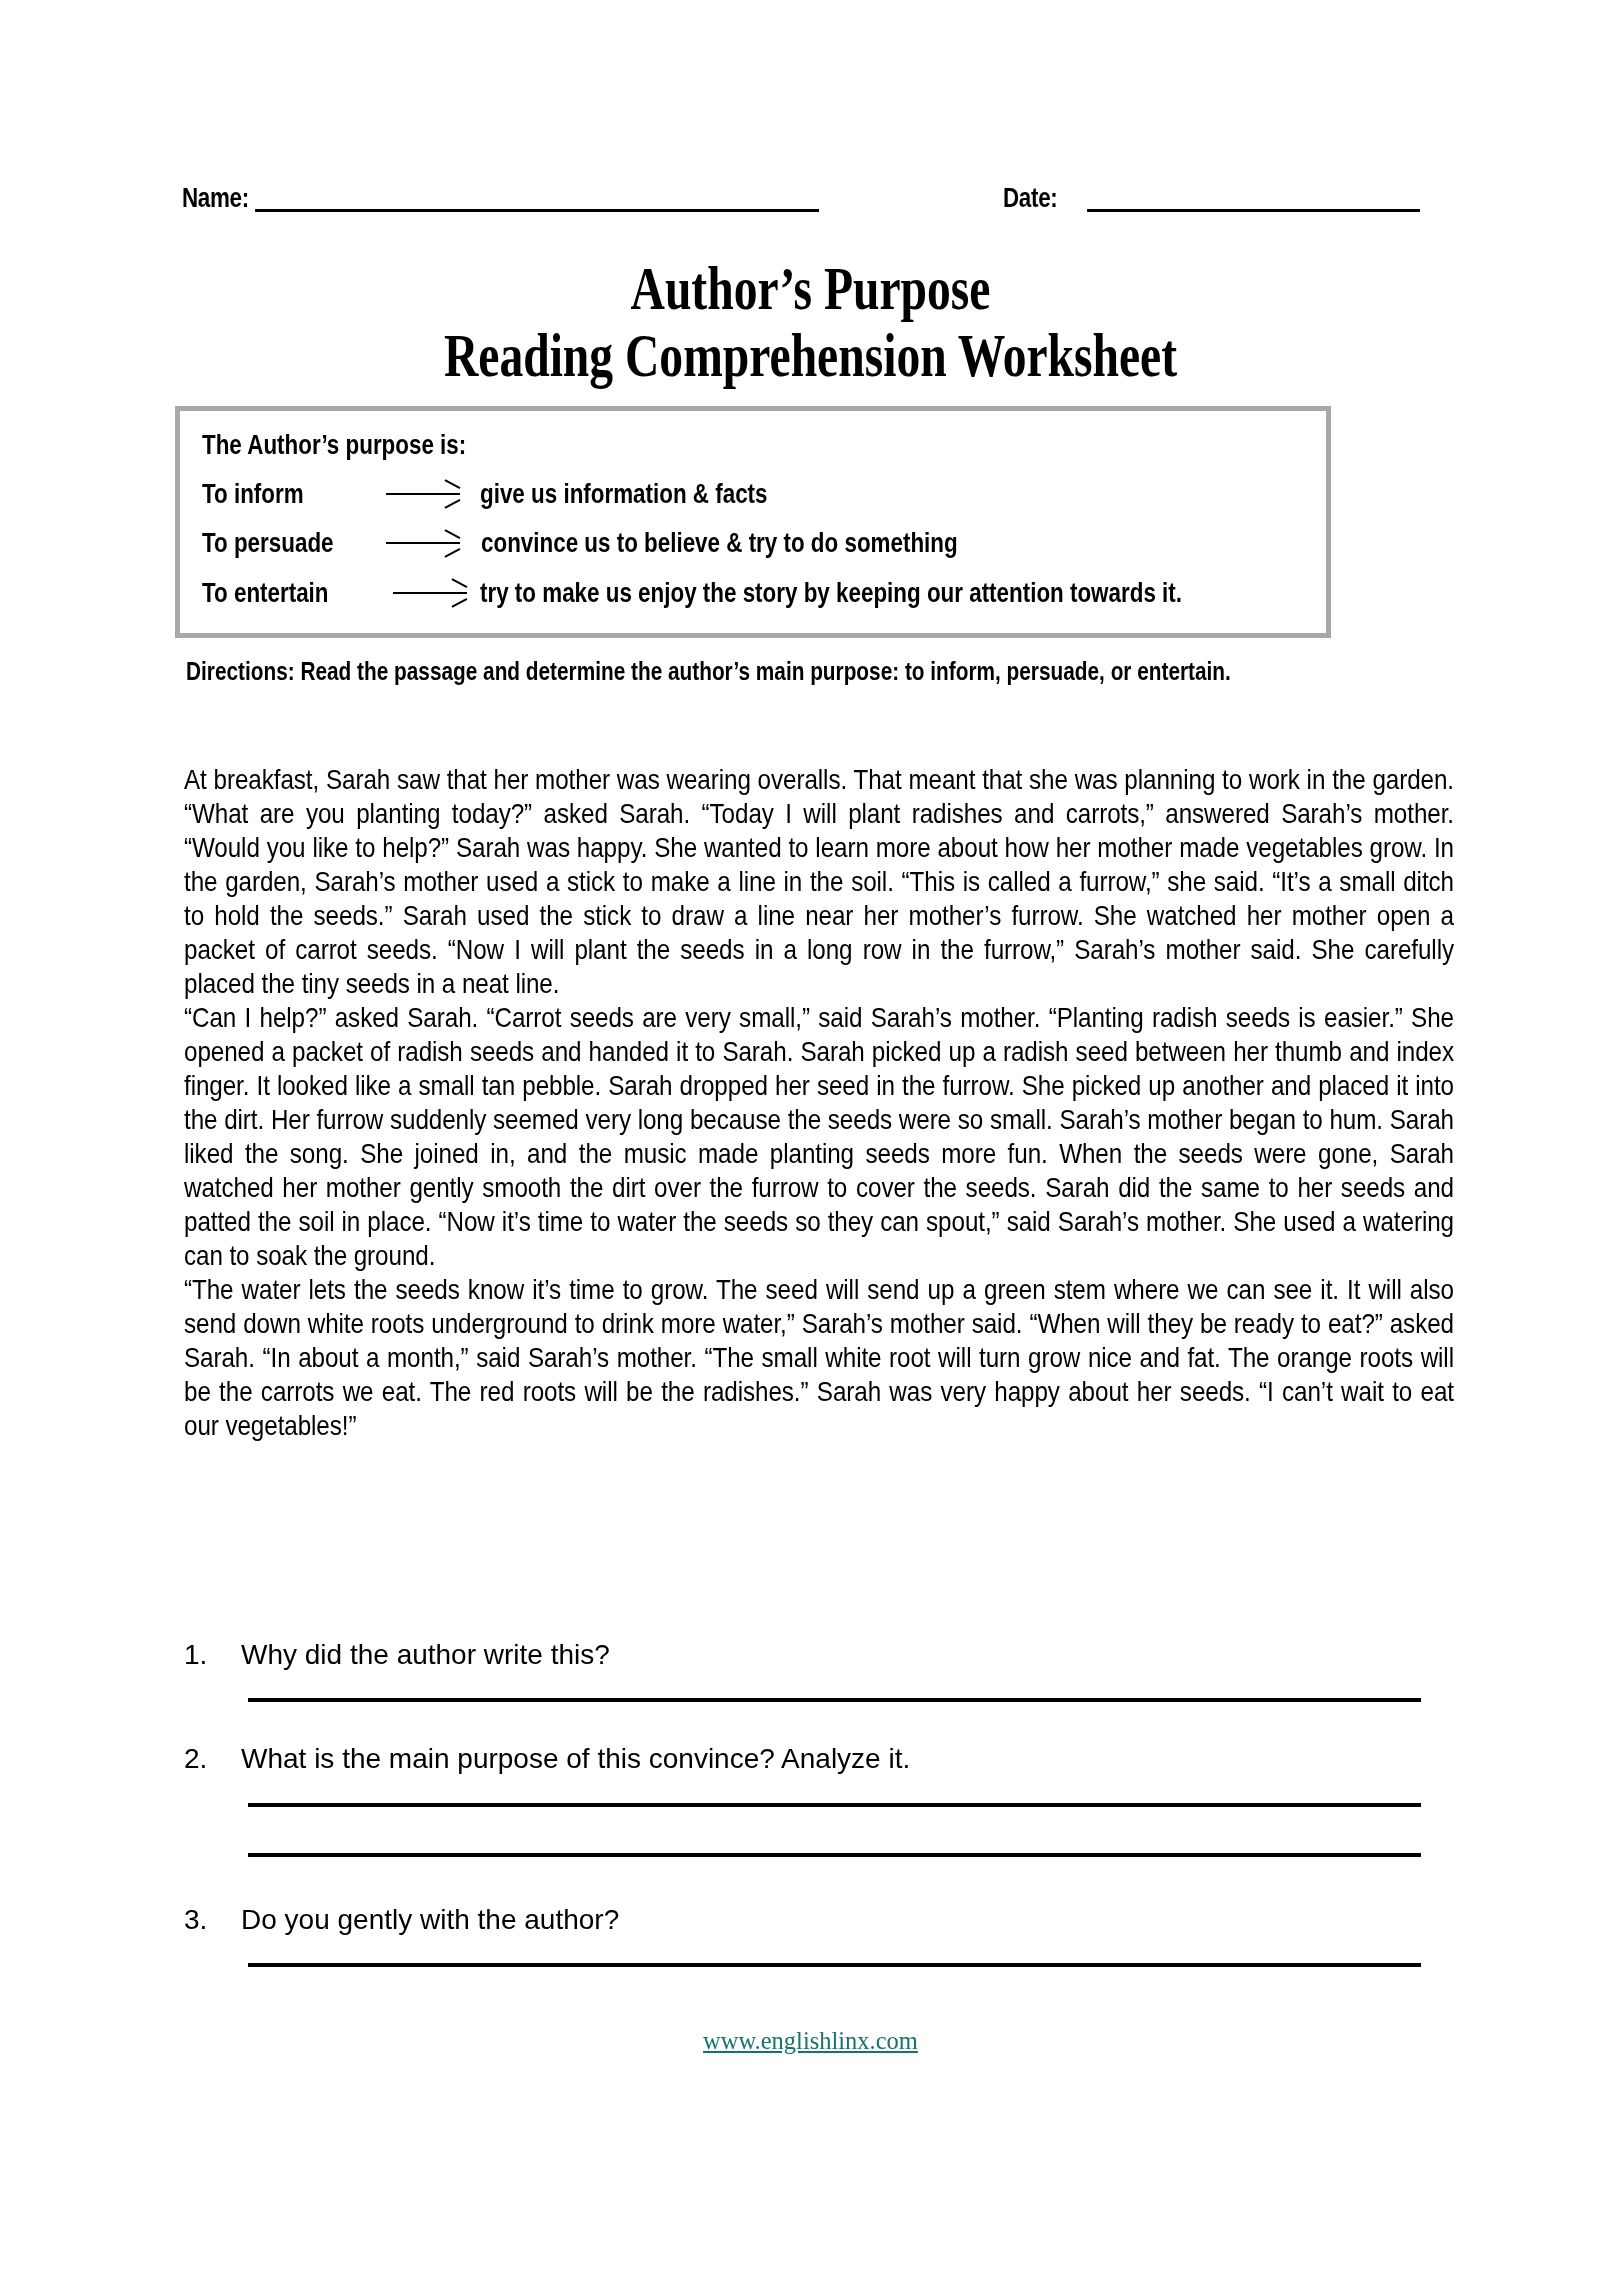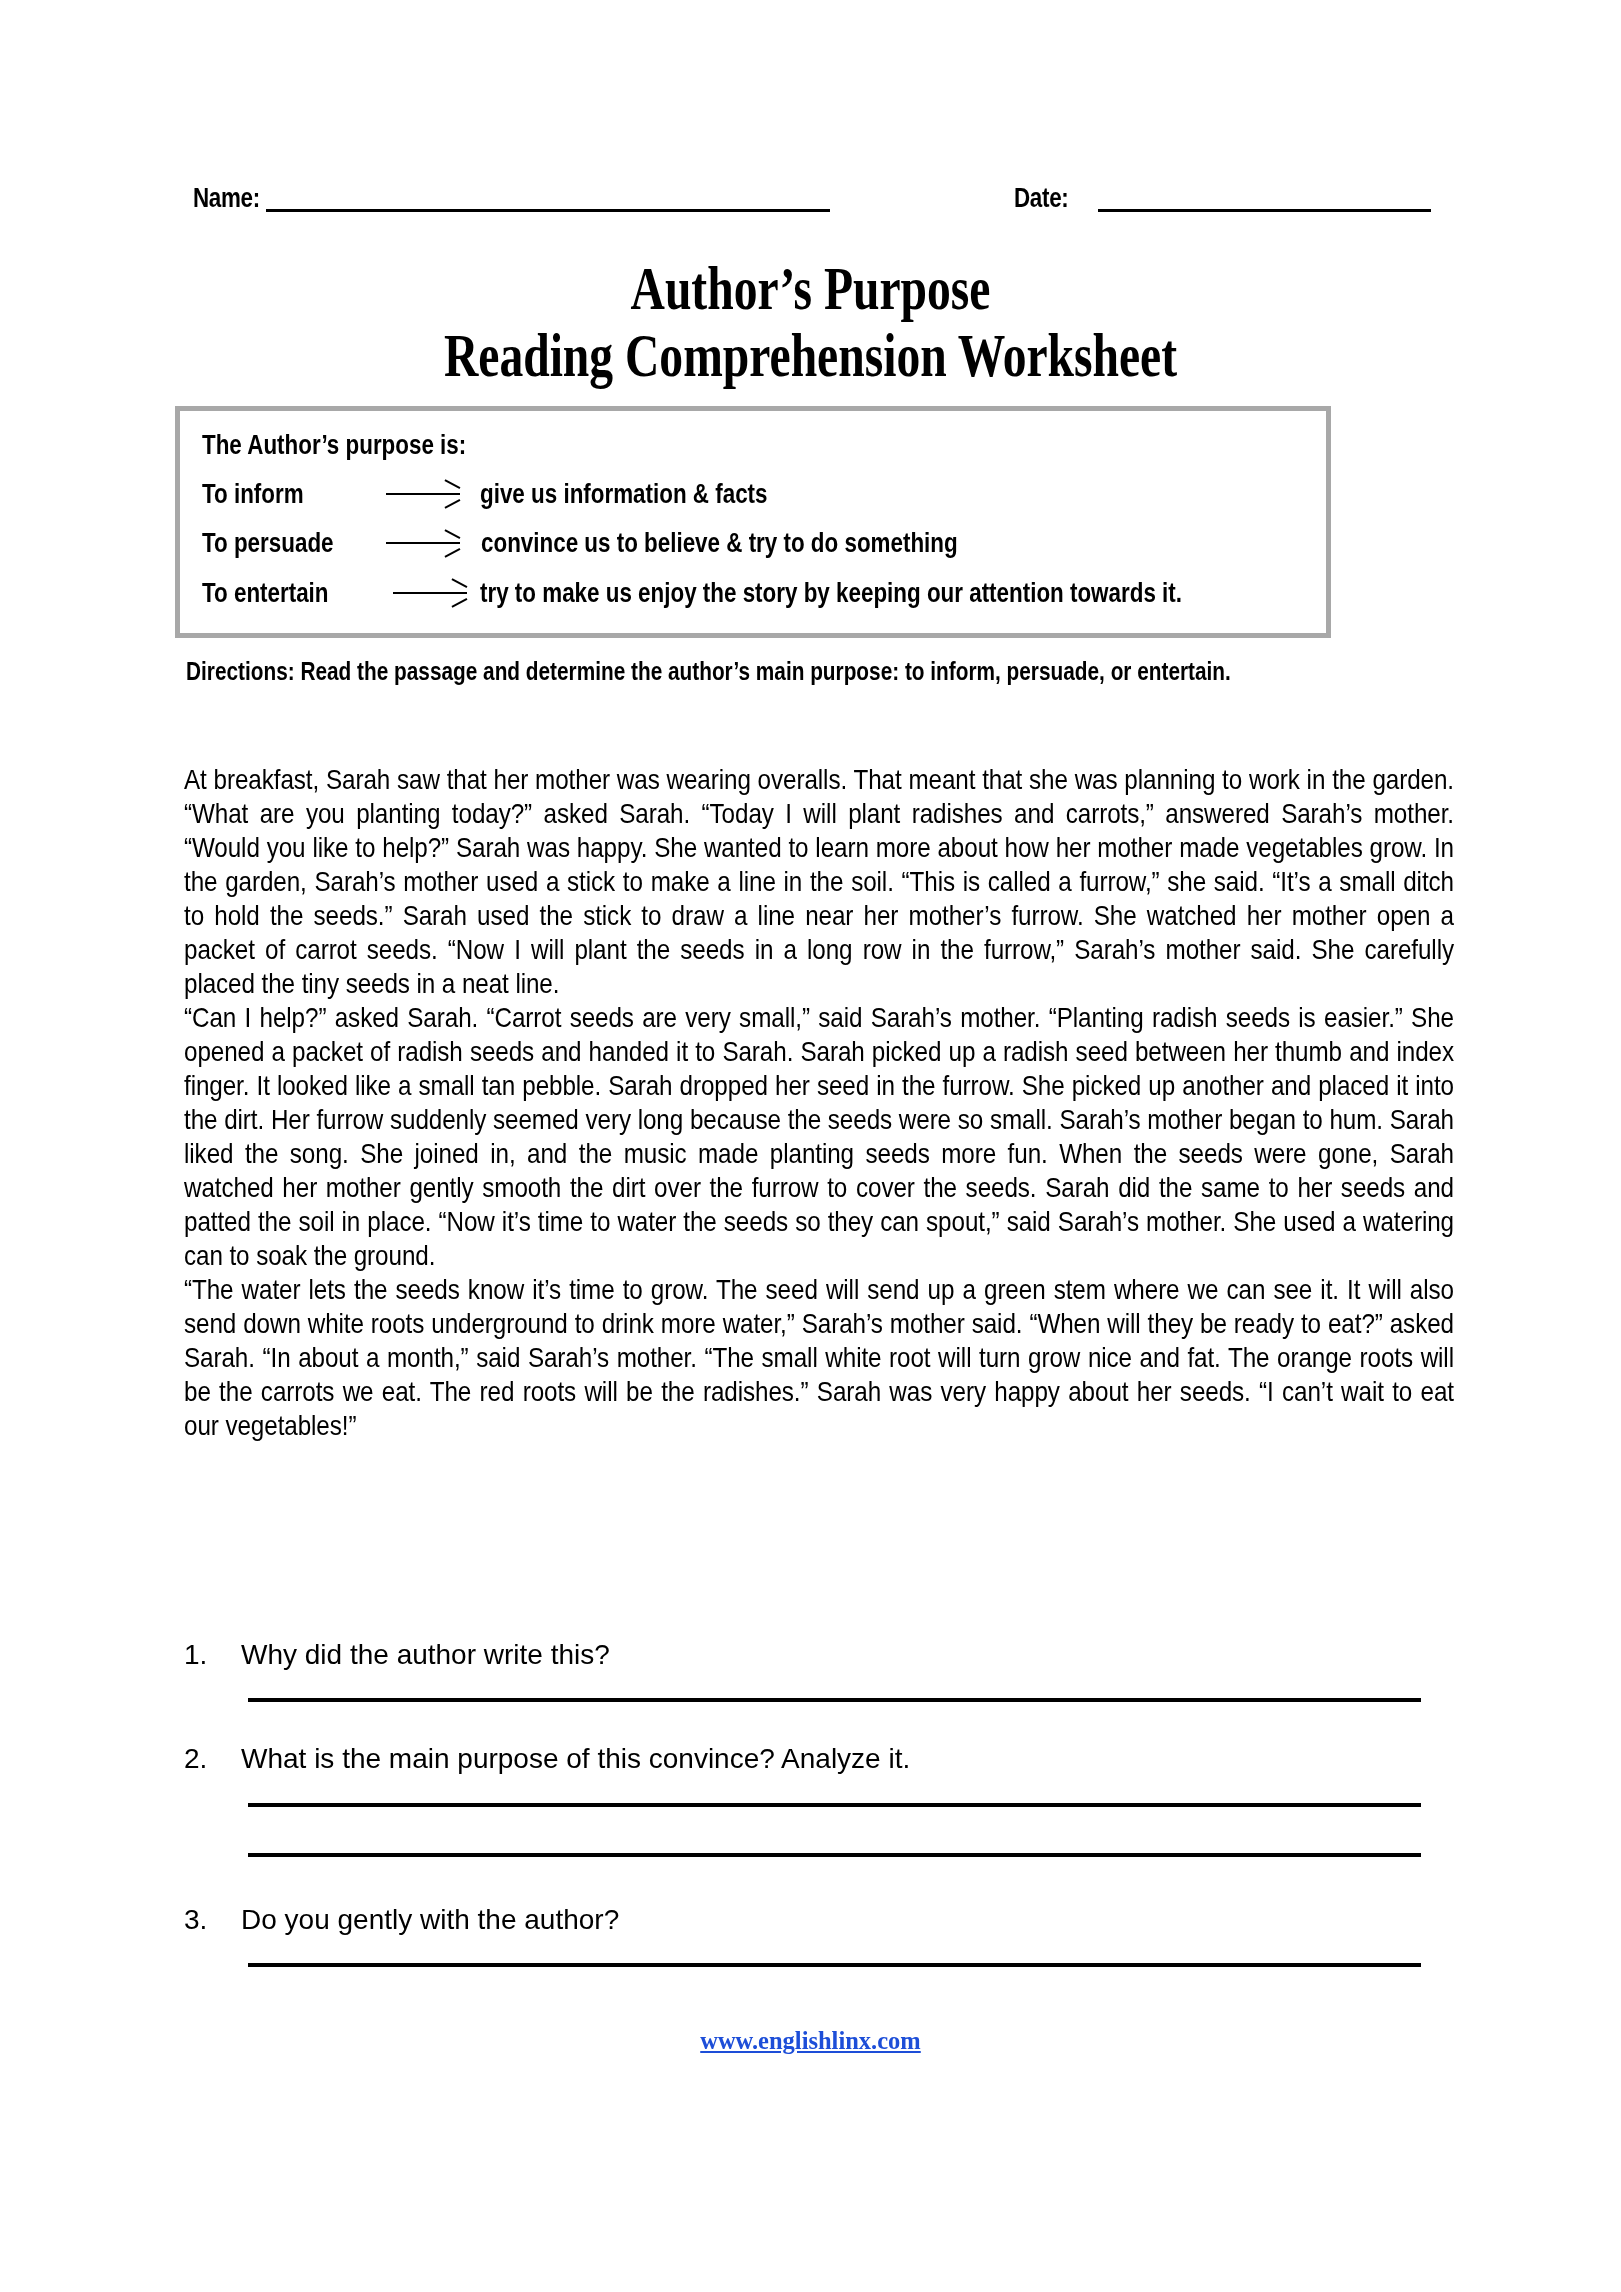--- a/index.html
+++ b/index.html
@@ -20,21 +20,21 @@
     position: absolute;
     left: 0; top: 0;
     width: 1621px;
     height: 2293px;
     background: #ffffff;
   }
 
   
   .header-row {
     position: absolute;
-    left: 193px;
+    left: 182px;
     top: 182px;
     width: 1255px;
     height: 55px;
   }
   .field {
     position: absolute;
     display: flex;
     align-items: baseline;
     white-space: nowrap;
   }
@@ -226,23 +226,23 @@
   
   .footer {
     position: absolute;
     left: 0;
     top: 2027px;
     width: 1621px;
     text-align: center;
   }
   .footer-link {
     font-family: "Liberation Serif", serif;
-    font-weight: bold;
+    font-weight: normal;
     font-size: 24.5px;
-    color: #1d4ed8;
+    color: #0f766e;
     text-decoration: underline;
     letter-spacing: 0px;
   }
 </style>
 </head>
 <body>
 
 <div class="page">
 
   <div class="header-row">

